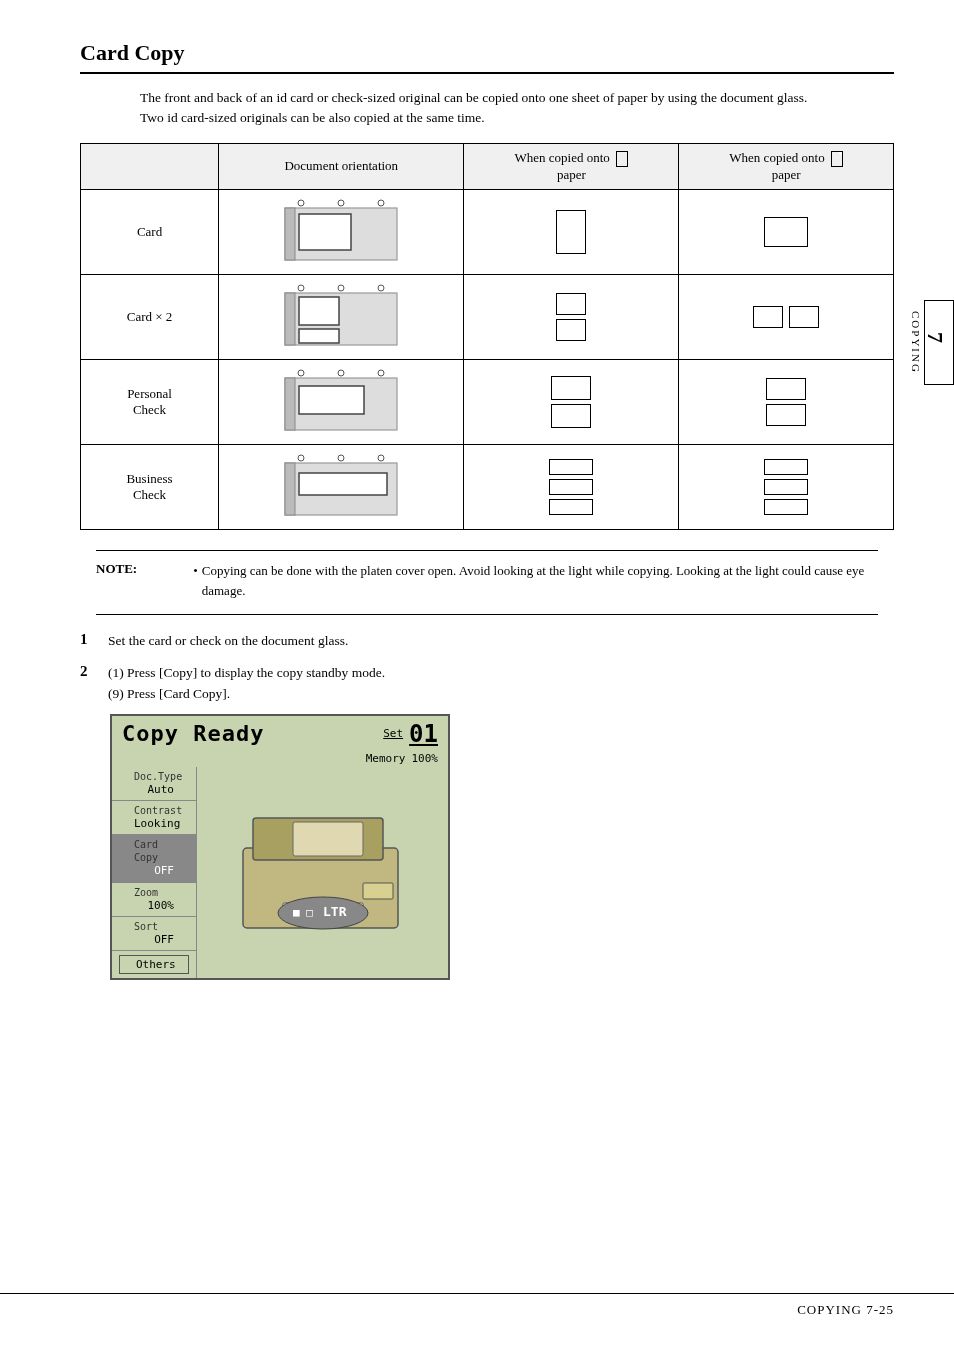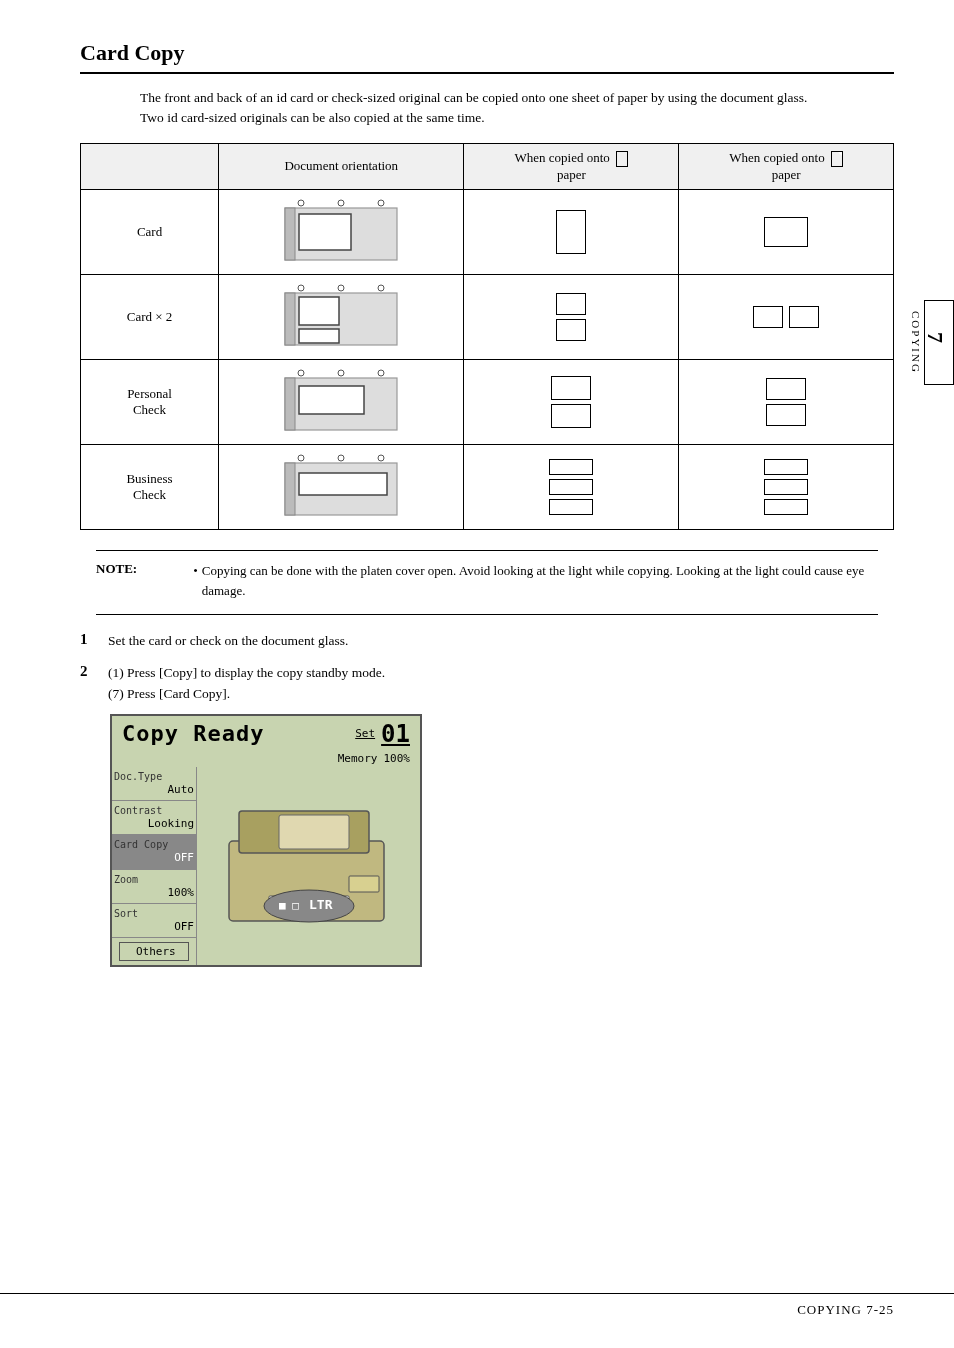--- a/index.html
+++ b/index.html
@@ -154,21 +154,21 @@
       min-width: 18px;
     }
     .step-text {
       font-size: 13.5px;
       line-height: 1.5;
     }
 
     
     .lcd-container {
       margin: 10px 0 0 30px;
-      width: 312px;
+      width: 340px;
       border: 2px solid #555;
       background: #c8d4b0;
       font-family: monospace;
       font-size: 13px;
     }
     .lcd-top-bar {
       background: #c8d4b0;
       display: flex;
       justify-content: space-between;
       align-items: center;
@@ -205,21 +205,21 @@
       background: #c8d4b0;
       min-height: 160px;
     }
     .lcd-left-menu {
       width: 85px;
       border-right: 1px solid #888;
       font-size: 11px;
     }
     .lcd-menu-item {
       border-bottom: 1px solid #888;
-      padding: 3px 2px;
+      padding: 3px 22px;
       line-height: 1.3;
     }
     .lcd-menu-item .item-label {
       font-size: 10px;
       color: #333;
     }
     .lcd-menu-item .item-value {
       font-size: 11px;
       text-align: right;
     }
@@ -463,21 +463,21 @@
     <div class="step">
       <span class="step-number">1</span>
       <span class="step-text">Set the card or check on the document glass.</span>
     </div>
 
     <div class="step" style="flex-direction:column;">
       <div style="display:flex;align-items:flex-start;">
         <span class="step-number">2</span>
         <div>
           <div class="step-text">(1) Press [Copy] to display the copy standby mode.</div>
-          <div class="step-text">(7) Press [Card Copy].</div>
+          <div class="step-text">(9) Press [Card Copy].</div>
         </div>
       </div>
 
       <div class="lcd-container">
 
         <div class="lcd-top-bar">
           <span class="lcd-title">Copy Ready</span>
           <div class="lcd-set-num">
             <span class="lcd-set-label">Set</span>
             <span class="lcd-number">01</span>

